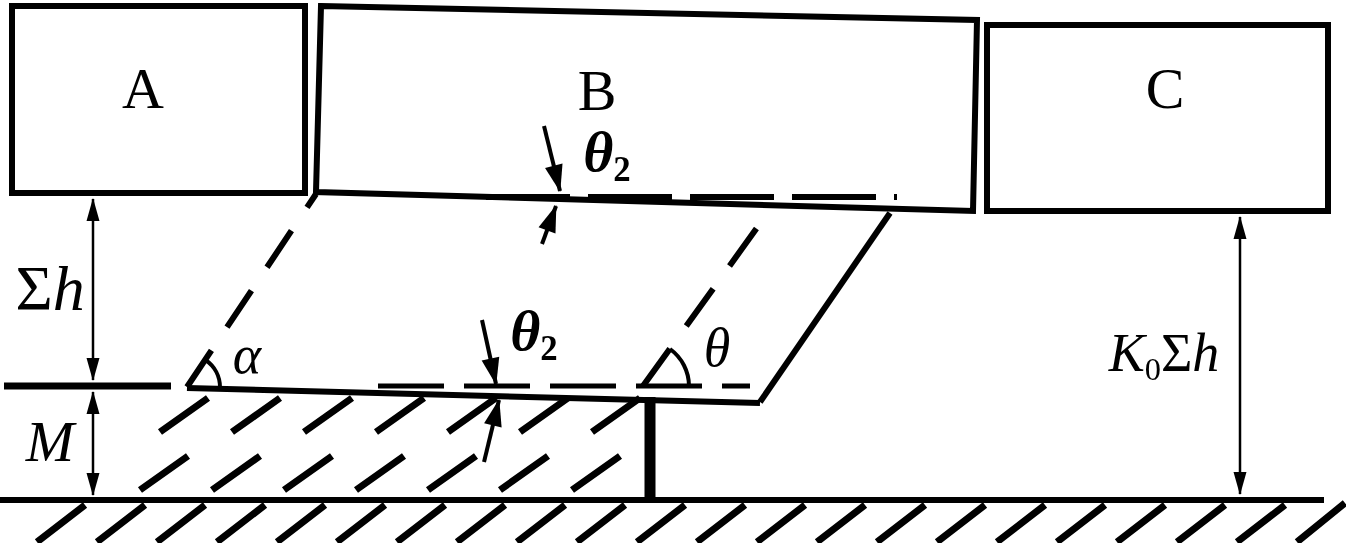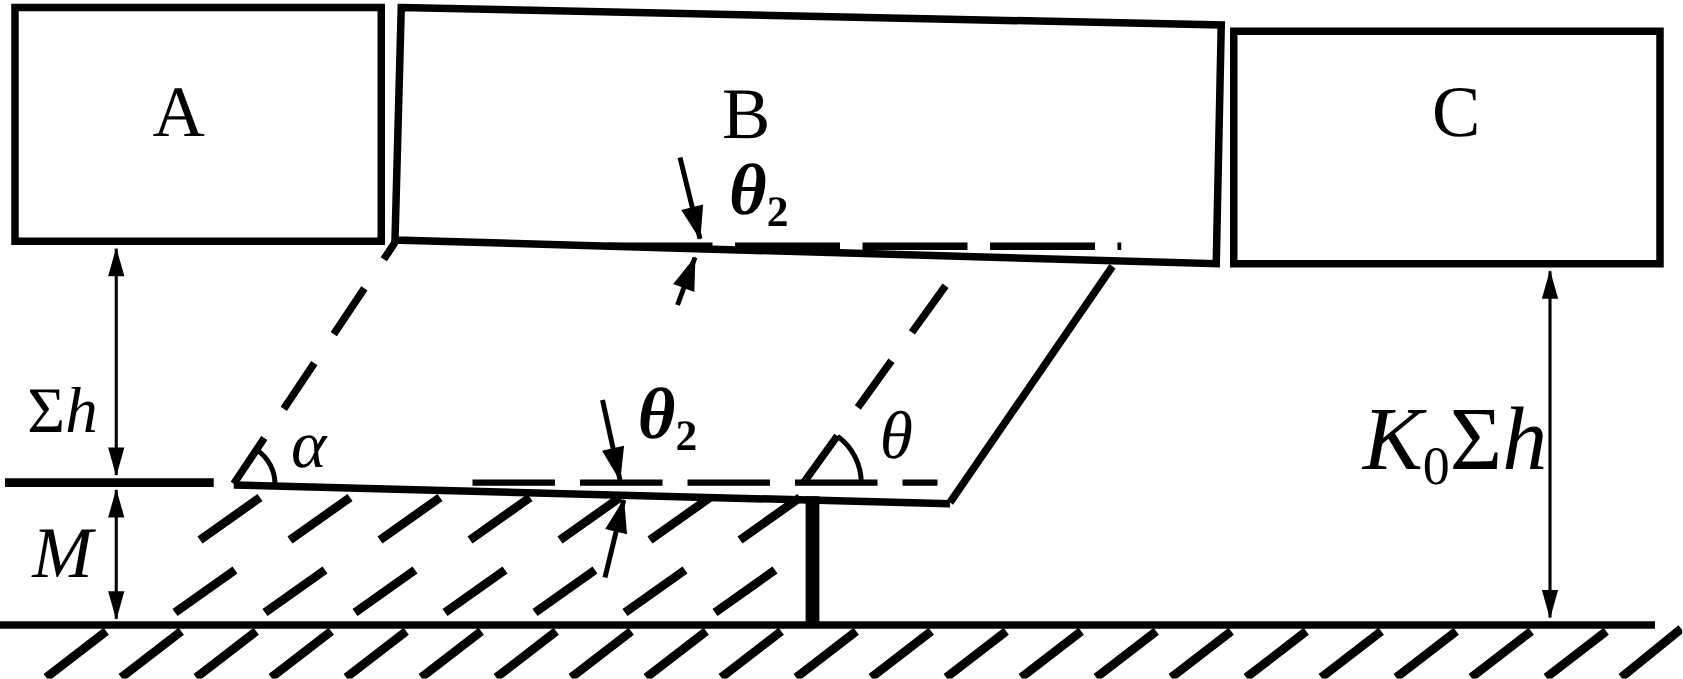--- a/index.html
+++ b/index.html
@@ -18,26 +18,26 @@
     transform: translate(-50%, -50%);
     line-height: 0.95;
     white-space: nowrap;
     color: #000;
     user-select: none;
   }
   .it { font-style: italic; }
   .up { font-style: normal; }
   .sb { font-size: 0.60em; font-style: normal; vertical-align: -0.28em; }
   .lbl-block   { font-size: 58px; }
-  .lbl-sigmah  { font-size: 52px; margin-top: 40px; }
+  .lbl-sigmah  { font-size: 64px; }
   .lbl-m       { font-size: 58px; font-style: italic; }
   .lbl-alpha   { font-size: 54px; font-style: italic; }
   .lbl-theta   { font-size: 54px; font-style: italic; }
   .lbl-theta2  { font-size: 58px; font-weight: bold; }
-  .lbl-k0      { font-size: 72px; }
+  .lbl-k0      { font-size: 54px; }
 </style>
 </head>
 <body>
 
 <div class="fig">
 
   <svg width="1346" height="543" viewBox="0 0 1346 543">
     <defs>
       <marker id="mDim" markerUnits="userSpaceOnUse" markerWidth="26" markerHeight="18" refX="24" refY="9" orient="auto-start-reverse">
         <path d="M25,9 L2,2.5 L2,15.5 Z" fill="#000" stroke="none"></path>

